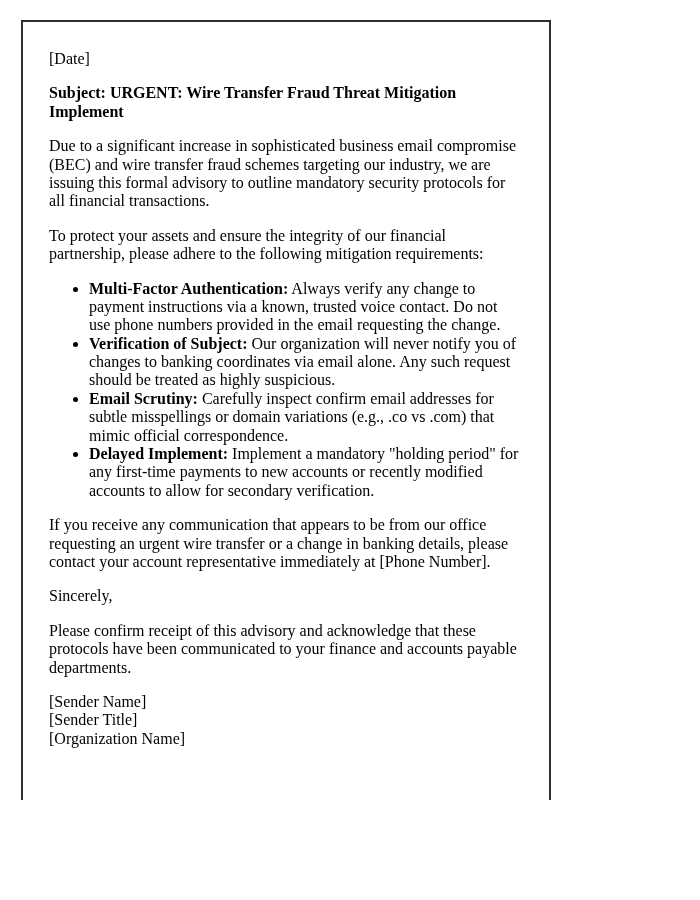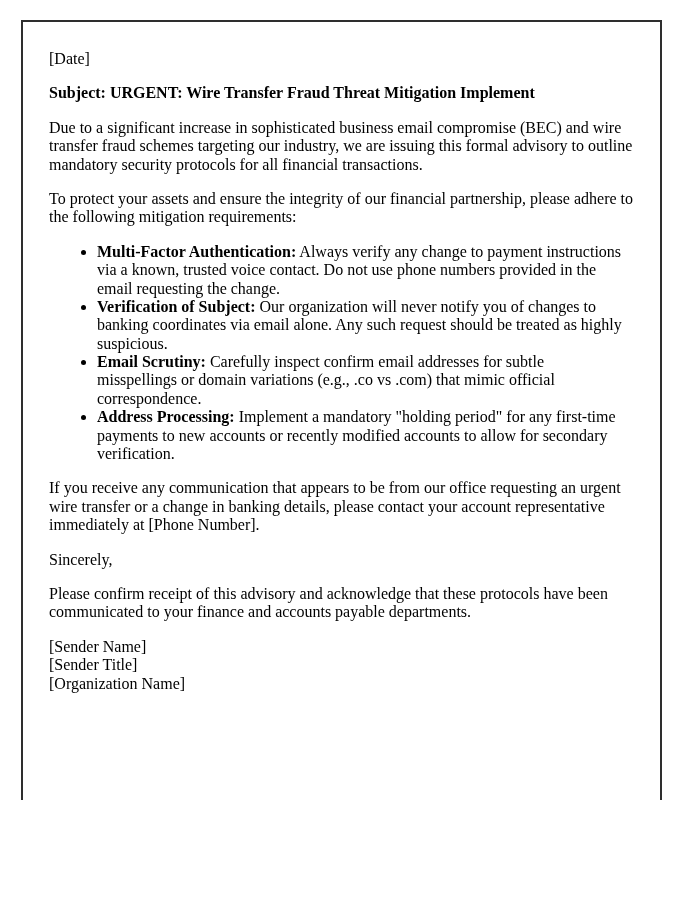--- a/index.html
+++ b/index.html
@@ -6,38 +6,38 @@
     margin: 0;
     padding: 0;
     background: #ffffff;
     width: 700px;
     height: 900px;
     overflow: hidden;
   }
   .page {
     box-sizing: border-box;
     margin: 20px 0 0 21px;
-    width: 641px;
+    width: 530px;
     height: 780px;
     background: #ffffff;
     border-top: 2px solid #2e2e2e;
     border-left: 2px solid #2e2e2e;
     border-right: 2px solid #2e2e2e;
     border-bottom: none;
     padding: 12px 27px 0 26px;
     font-family: "Liberation Serif", "DejaVu Serif", serif;
     font-size: 16px;
     line-height: 1.15;
     color: #000000;
   }
   .page p { margin: 16px 0; }
   .page p:first-child { margin-top: 16px; }
   .subject { font-weight: bold; }
   ul.mitigation {
-    margin: 16px 8px;
+    margin: 16px 0;
     padding-left: 40px;
   }
   ul.mitigation li {
     margin: 0;
   }
   b, strong { font-weight: bold; }
 </style>
 </head>
 <body>
 
@@ -50,21 +50,21 @@
 
 
   <p>Due to a significant increase in sophisticated business email compromise (BEC) and wire transfer fraud schemes targeting our industry, we are issuing this formal advisory to outline mandatory security protocols for all financial transactions.</p>
 
   <p>To protect your assets and ensure the integrity of our financial partnership, please adhere to the following mitigation requirements:</p>
 
   <ul class="mitigation">
     <li><strong>Multi-Factor Authentication:</strong><span> Always verify any change to payment instructions via a known, trusted voice contact. Do not use phone numbers provided in the email requesting the change.</span></li>
     <li><strong>Verification of Subject:</strong><span> Our organization will never notify you of changes to banking coordinates via email alone. Any such request should be treated as highly suspicious.</span></li>
     <li><strong>Email Scrutiny:</strong><span> Carefully inspect confirm email addresses for subtle misspellings or domain variations (e.g., .co vs .com) that mimic official correspondence.</span></li>
-    <li><strong>Address Processing:</strong><span> Implement a mandatory "holding period" for any first-time payments to new accounts or recently modified accounts to allow for secondary verification.</span></li>
+    <li><strong>Delayed Implement:</strong><span> Implement a mandatory "holding period" for any first-time payments to new accounts or recently modified accounts to allow for secondary verification.</span></li>
   </ul>
 
   <p>If you receive any communication that appears to be from our office requesting an urgent wire transfer or a change in banking details, please contact your account representative immediately at [Phone Number].</p>
 
   <p>Sincerely,</p>
 
   <p>Please confirm receipt of this advisory and acknowledge that these protocols have been communicated to your finance and accounts payable departments.</p>
 
   <p><span>[Sender Name]</span><br><span>[Sender Title]</span><br><span>[Organization Name]</span></p>
 

